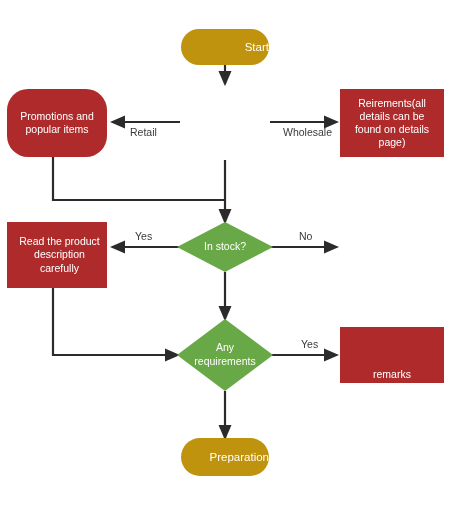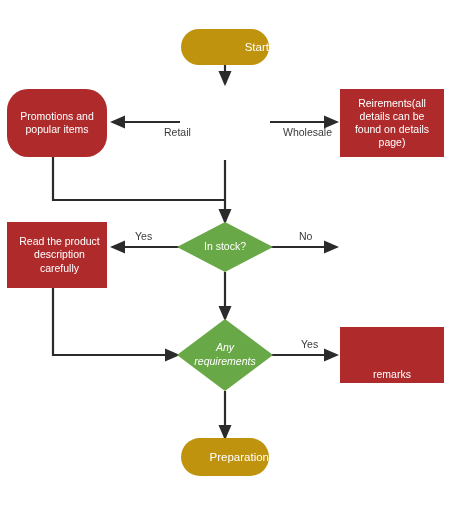--- a/index.html
+++ b/index.html
@@ -125,36 +125,36 @@
       <polygon points="48,0 96,25 48,50 0,25" fill="#69A846"></polygon>
     </svg>
     <span class="diamond-label">In stock?</span>
   </div>
 
   <div class="node node-process" style="left:7px; top:222px; width:100px; height:66px; background:#AF2B2B;padding-left:11px;">
     <span>Read the product description carefully</span>
   </div>
 
 
-  <div class="node node-decision" style="left:177px; top:319px; width:96px; height:72px;font-style:italic;">
+  <div class="node node-decision" style="left:177px; top:319px; width:96px; height:72px;">
     <svg class="diamond-shape" viewBox="0 0 96 72" preserveAspectRatio="none">
       <polygon points="48,0 96,36 48,72 0,36" fill="#69A846"></polygon>
     </svg>
     <span class="diamond-label">Any requirements</span>
   </div>
 
   <div class="node node-process" style="left:340px; top:327px; width:104px; height:56px; background:#AF2B2B;align-items:flex-end;">
     <span>remarks</span>
   </div>
 
   <div class="node node-terminator" style="left:181px; top:438px; width:88px; height:38px; background:#BF930D;">
     <span>Preparation</span>
   </div>
 
-  <div class="edge-label" style="left:130px; top:126px;margin-left:34px;">Retail</div>
+  <div class="edge-label" style="left:130px; top:126px;">Retail</div>
 
   <div class="edge-label" style="left:283px; top:126px;">Wholesale</div>
 
   <div class="edge-label" style="left:135px; top:230px;">Yes</div>
 
   <div class="edge-label" style="left:299px; top:230px;">No</div>
 
   <div class="edge-label" style="left:301px; top:338px;">Yes</div>
 
 </div>

